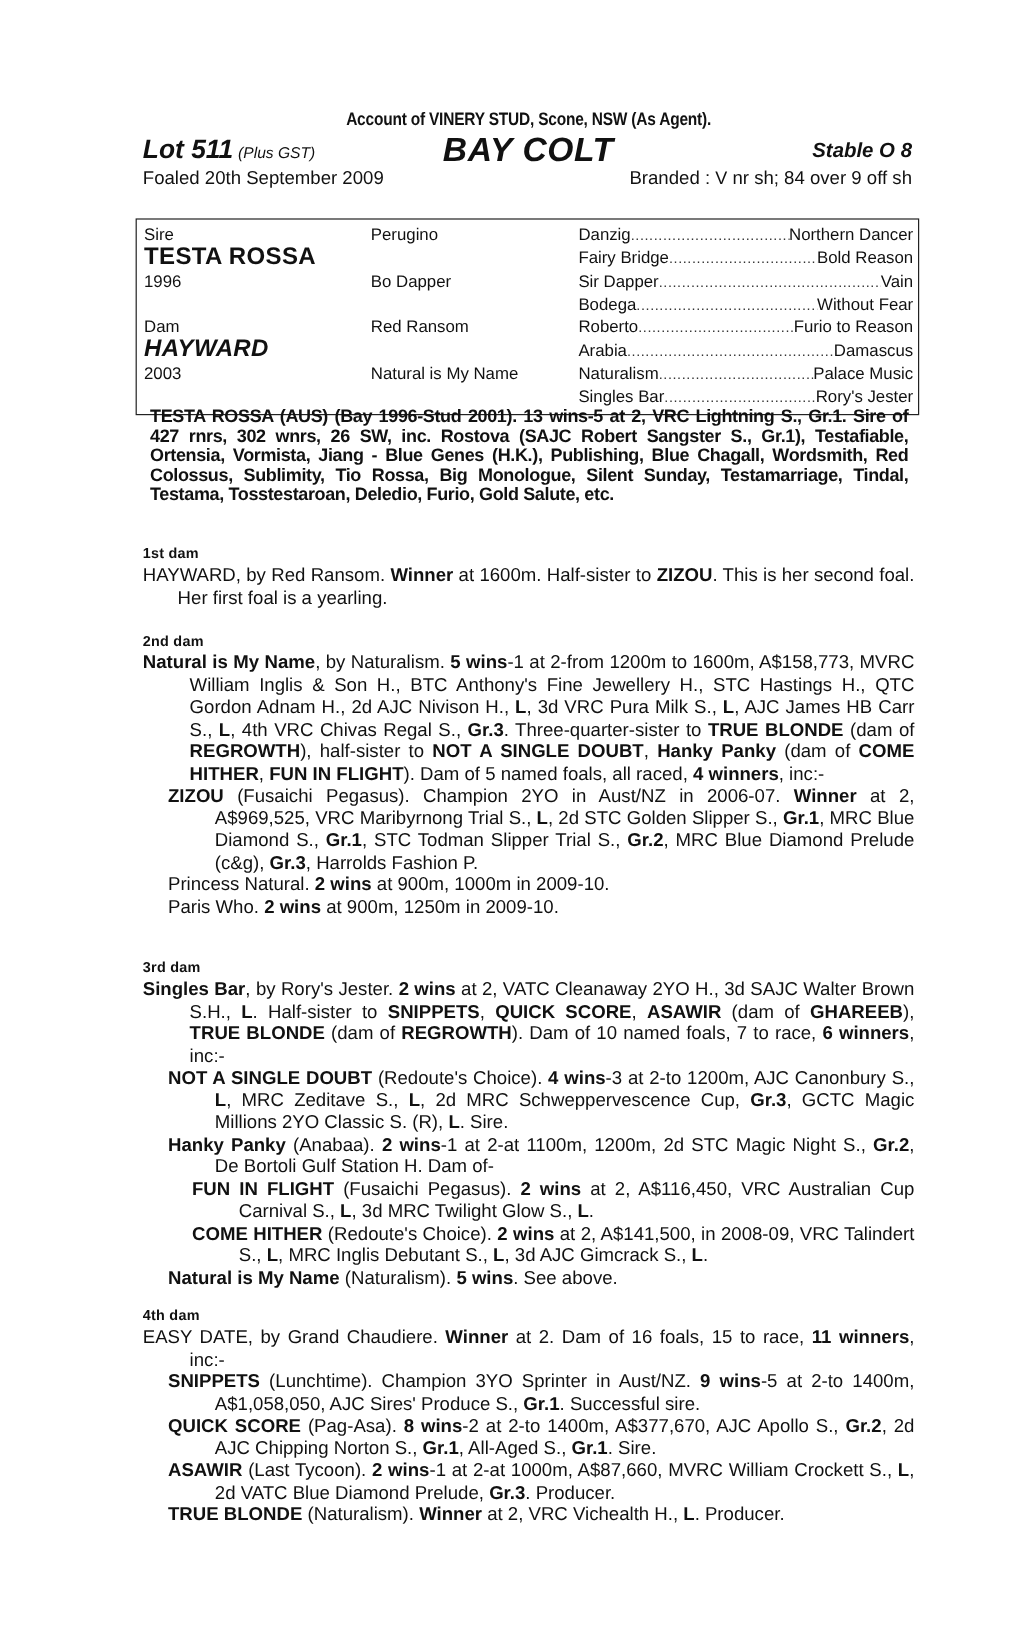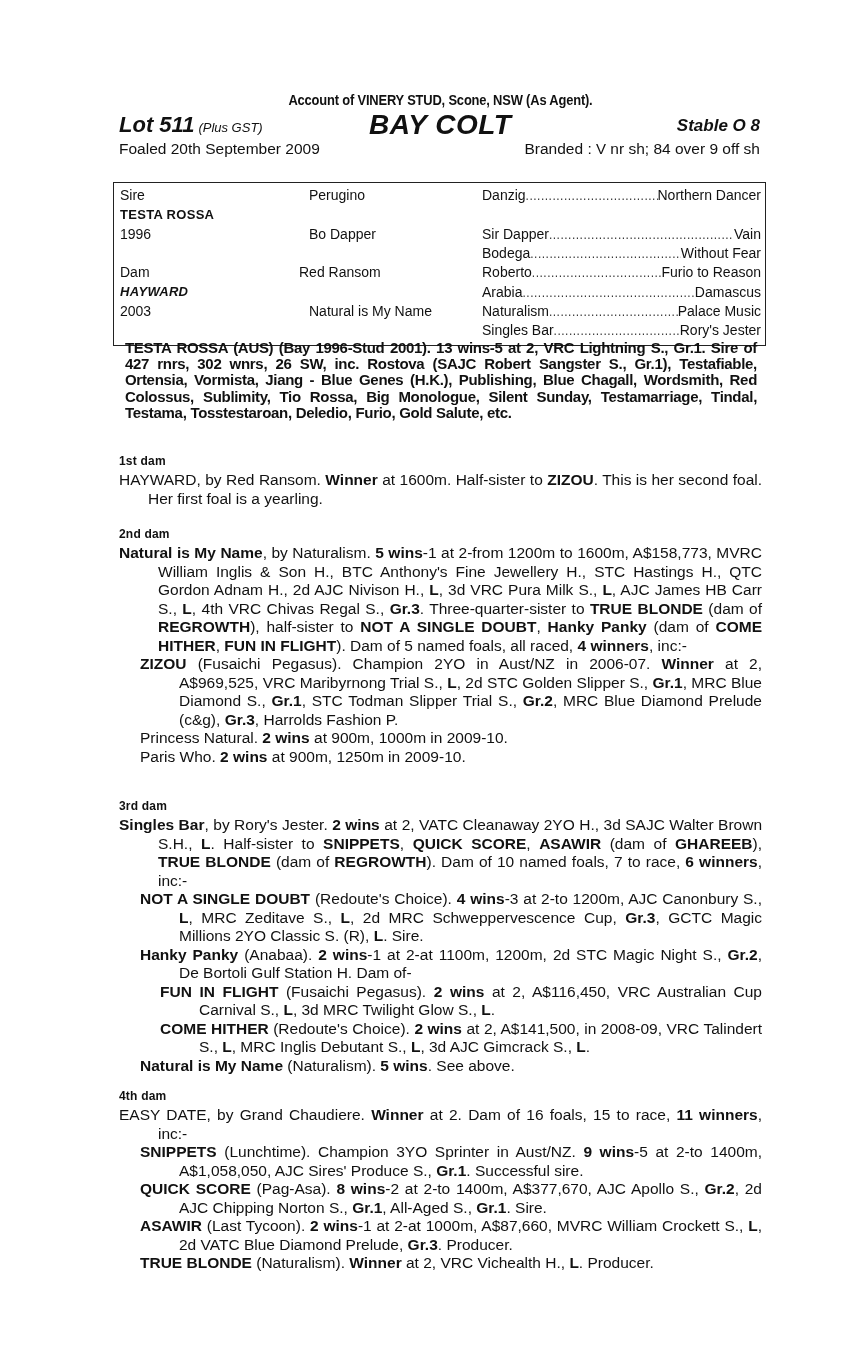--- a/index.html
+++ b/index.html
@@ -11,21 +11,21 @@
   .lot .gst { font-weight: normal; font-size: 13px; margin-left: 4px; }
   .sex { position: absolute; left: 250px; top: 0; font-weight: bold; font-size: 28px; line-height: 26px; letter-spacing: 0.5px; }
   .stable { position: absolute; right: 2px; top: 2px; font-weight: bold; font-size: 17px; line-height: 24px; }
   .row2 { position: relative; height: 22px; font-size: 15.5px; line-height: 22px; }
   .foaled { position: absolute; left: 0; top: 0; }
   .branded { position: absolute; right: 2px; top: 0; }
   .brand-mark { display: inline-block; font-size: 15px; }
 
   .ped { position: absolute; left: 113px; top: 170px; width: 653px; height: 164px; border: 1.5px solid #222; box-sizing: border-box; font-size: 14px; margin-top: 12px; }
   .ped .cell { position: absolute; line-height: 19px; height: 19px; white-space: nowrap; }
-  .ped .bold { font-weight: 900; font-size: 13px; letter-spacing: 0.3px; }
+  .ped .bold { font-weight: 900; font-size: 20px; letter-spacing: 0.3px; }
   .ped .g3 { position: absolute; left: 368px; width: 279px; display: flex; line-height: 19px; height: 19px; }
   .ped .g3 .a { white-space: nowrap; }
   .ped .g3 .dots { flex: 1; overflow: hidden; white-space: nowrap; color: #333; }
   .ped .g3 .dots::after { content: "........................................................................................................................"; letter-spacing: 0.5px; font-size: 12px; }
   .ped .g3 .b { white-space: nowrap; }
 
   .sire-para { position: absolute; left: 125px; top: 340px; width: 632px; font-weight: 900; font-size: 15px; line-height: 16.2px; text-align: justify; letter-spacing: -0.3px; }
   .section { position: absolute; left: 119px; width: 643px; font-size: 15.5px; line-height: 18.5px; }
   .section h3 { margin: 0; font-weight: 700; font-size: 12px; line-height: 19px; letter-spacing: 0.2px; }
   .para { margin: 0; text-align: justify; }
@@ -54,27 +54,32 @@
 <div class="ped">
   <div class="cell" style="left:6px;top:3px;">Sire</div>
   <div class="cell bold" style="left:6px;top:22px;">TESTA ROSSA</div>
   <div class="cell" style="left:6px;top:42px;">1996</div>
   <div class="cell" style="left:6px;top:80px;">Dam</div>
   <div class="cell bold" style="left:6px;top:99px;font-style:italic;">HAYWARD</div>
   <div class="cell" style="left:6px;top:119px;">2003</div>
 
   <div class="cell" style="left:195px;top:3px;">Perugino</div>
   <div class="cell" style="left:195px;top:42px;">Bo Dapper</div>
-  <div class="cell" style="left:185px;top:80px;">Red Ransom</div>
+  <div class="cell" style="left:195px;top:80px;">Red Ransom</div>
   <div class="cell" style="left:195px;top:119px;">Natural is My Name</div>
 
   <div class="g3" style="top:3px;">
       <span class="a">Danzig</span>
       <span class="dots"></span>
       <span class="b">Northern Dancer</span>
+    </div>
+  <div class="g3" style="top:22px;">
+      <span class="a">Fairy Bridge </span>
+      <span class="dots"></span>
+      <span class="b"> Bold Reason</span>
     </div>
   <div class="g3" style="top:42px;">
       <span class="a">Sir Dapper</span>
       <span class="dots"></span>
       <span class="b">Vain</span>
     </div>
   <div class="g3" style="top:61px;">
       <span class="a">Bodega </span>
       <span class="dots"></span>
       <span class="b">Without Fear</span>

